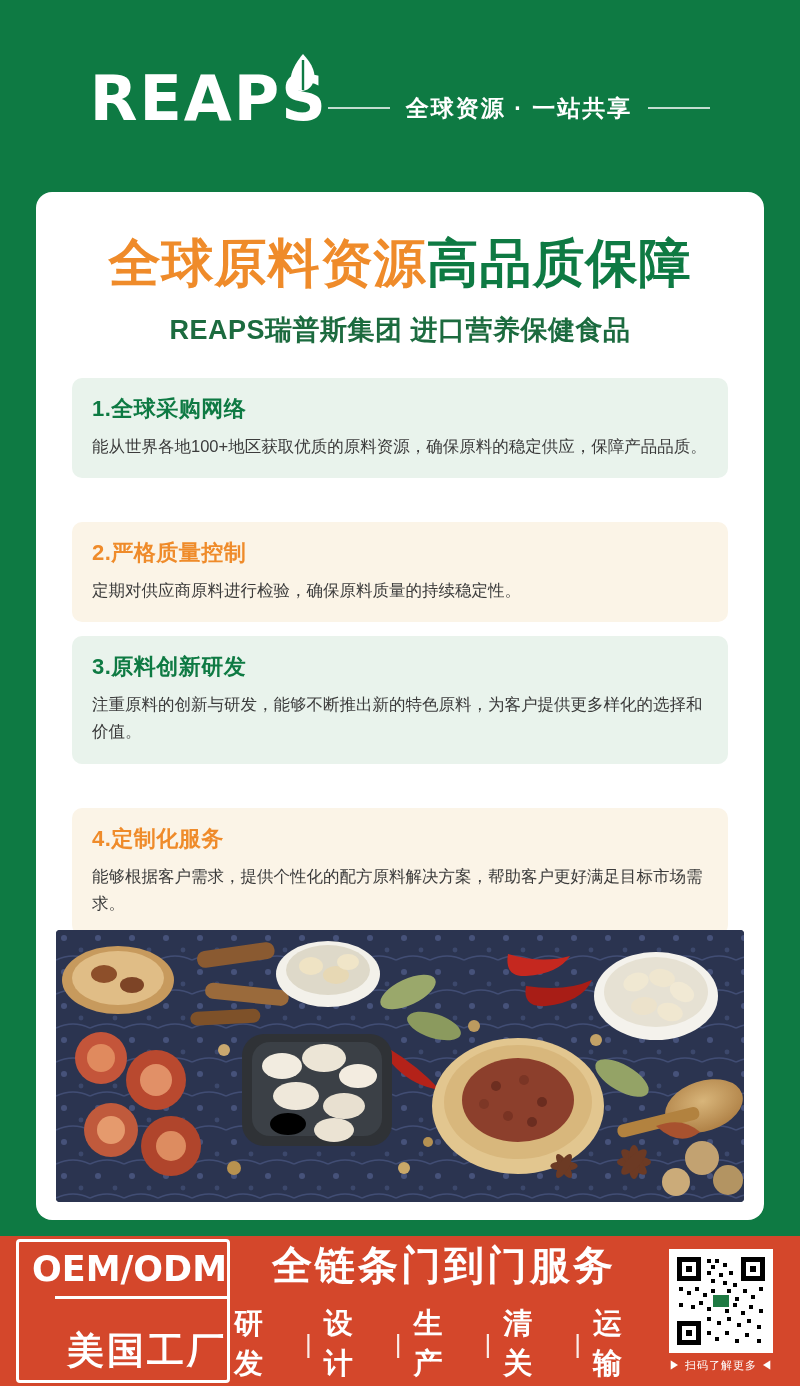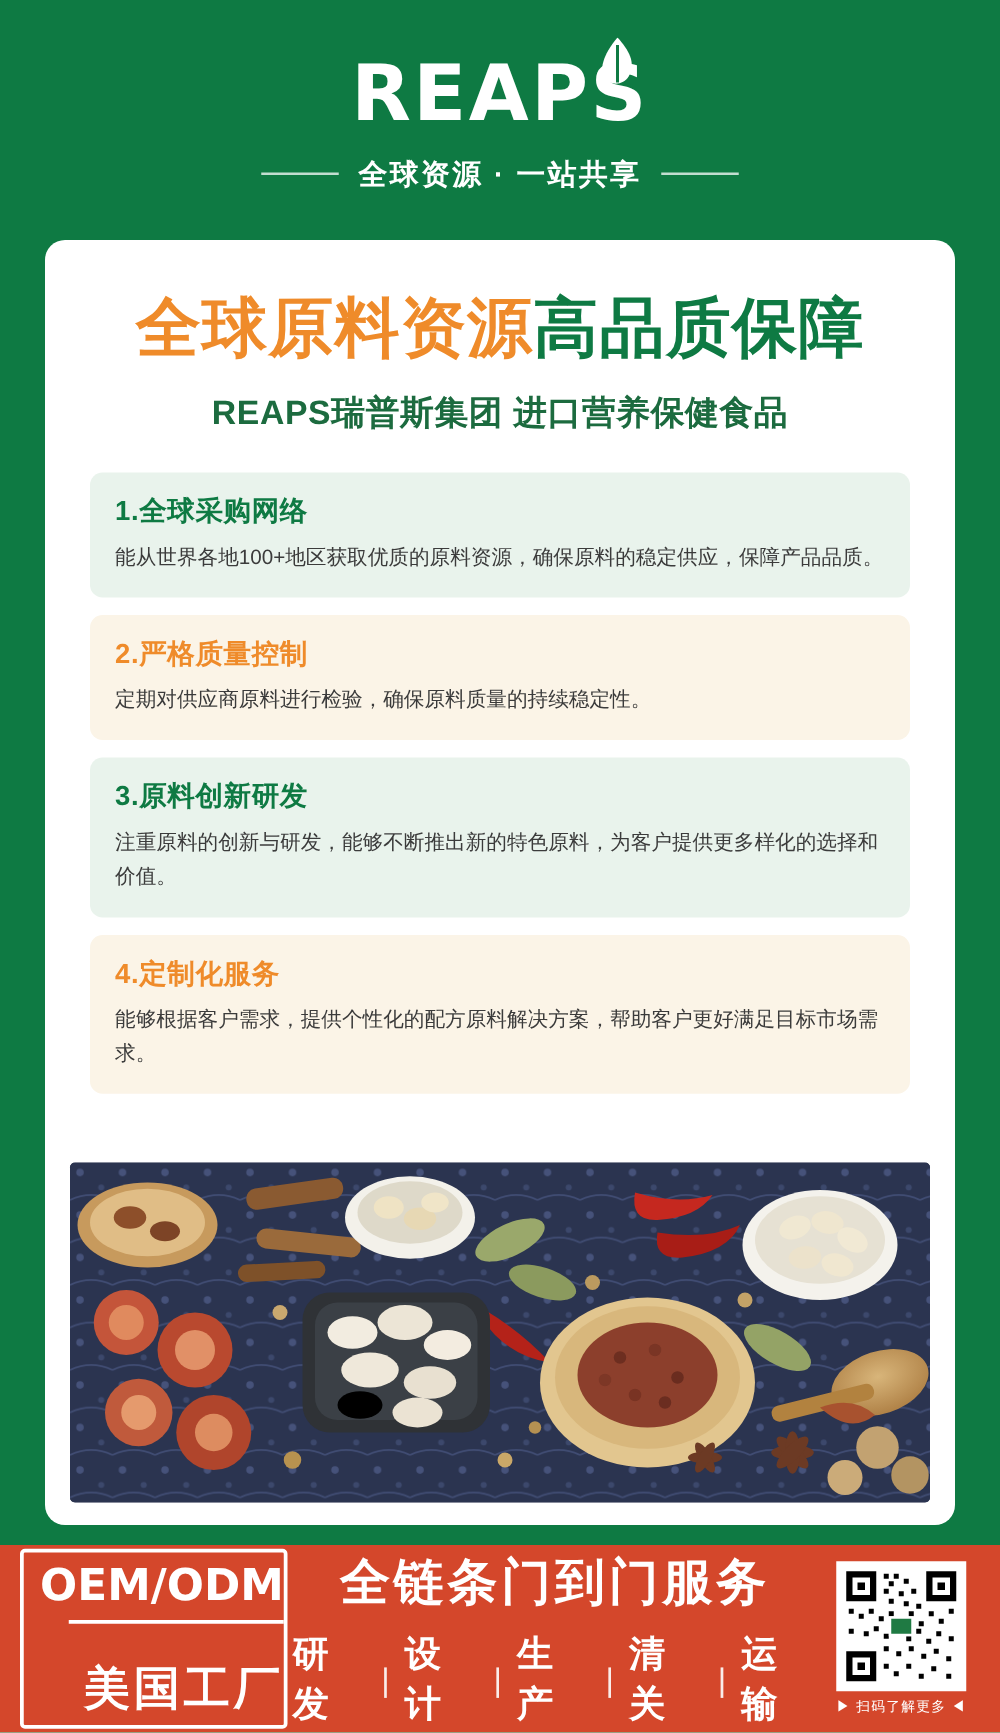--- a/index.html
+++ b/index.html
@@ -12,21 +12,21 @@
     background: #0e7a43;
     position: relative;
     overflow: hidden;
   }
 
   
   .header {
     height: 180px;
     background: #0e7a43;
     display: flex;
-    flex-direction: column;
+    flex-direction: row;
     align-items: center;
     justify-content: center;
     padding-top: 18px;
   }
   .logo-row {
     display: flex;
     align-items: flex-end;
     justify-content: center;
     position: relative;
   }
@@ -101,21 +101,21 @@
     padding: 0 36px;
     display: flex;
     flex-direction: column;
     gap: 14px;
   }
   .feature {
     border-radius: 10px;
     padding: 16px 20px 18px 20px;
   }
   .f-green { background: #e9f3ec; }
-  .f-cream { background: #fbf4e7; }
+  .f-cream { background: #fbf4e7; margin-top: 30px; }
   .feature h3 {
     font-size: 22px;
     font-weight: bold;
     margin-bottom: 9px;
     letter-spacing: 0.5px;
   }
   .h-green { color: #0e7a43; }
   .h-orange { color: #ef8b2a; }
   .feature p {
     font-size: 16.5px;

